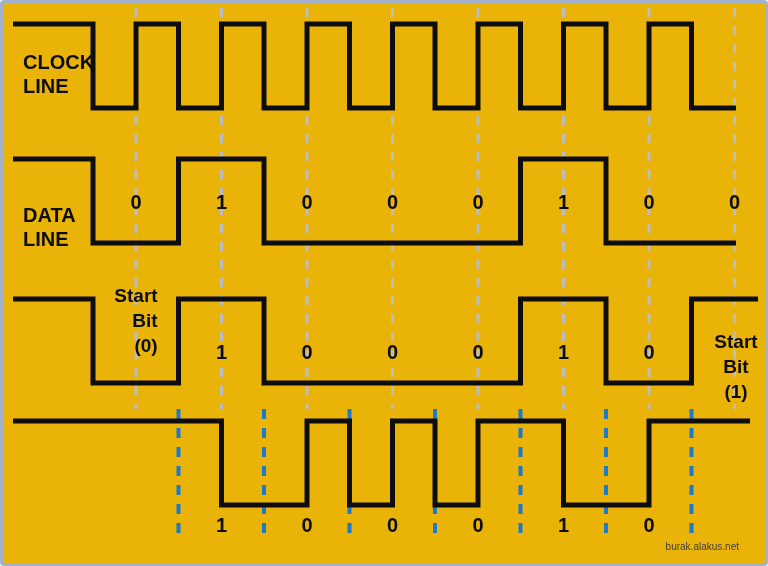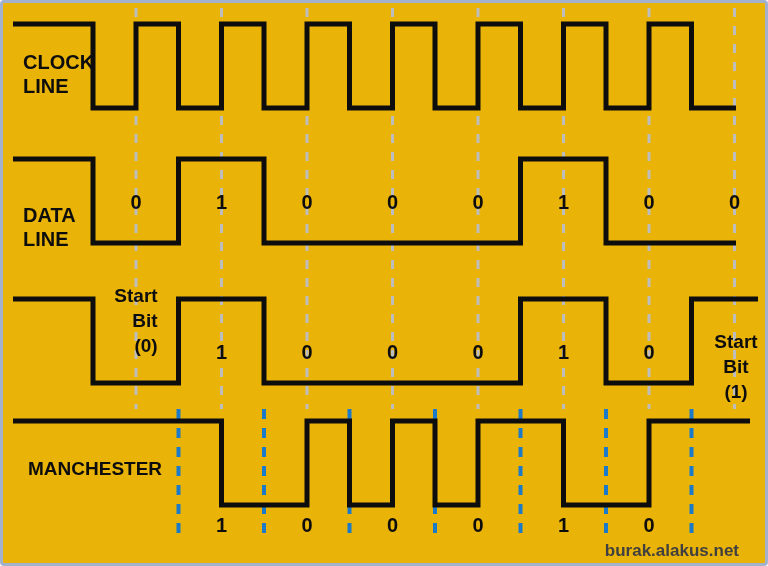--- a/index.html
+++ b/index.html
@@ -27,22 +27,22 @@
   .bit{
     position:absolute;
     transform:translateX(-50%);
     font-weight:bold;
     color:#0d0d0d;
     font-size:20px;
     line-height:22px;
   }
   .watermark{
     position:absolute;
-    font-weight:bold;
-    font-size:17px;
+    font-weight:normal;
+    font-size:10px;
     color:#404040;
     white-space:nowrap;
   }
 </style>
 </head>
 <body>
 
 <div class="stage" style="border-color: rgb(163, 178, 204); background: #eab308;">
 
   <svg class="canvas" id="wave-svg" width="768" height="566">
@@ -71,21 +71,20 @@
     <div>CLOCK</div>
     <div>LINE</div>
   </div>
 
   <div class="lbl" style="left:20px; top:200px;">
     <div>DATA</div>
     <div>LINE</div>
   </div>
 
   <div class="lbl small" style="left:25px; top:455px;">
-    <div>MANCHESTER</div>
   </div>
 
   <div class="lbl centered" style="left:133px; top:280px; font-size:19px;text-align:right;">
     <div>Start</div>
     <div>Bit</div>
     <div>(0)</div>
   </div>
 
   <div class="lbl centered" style="left:733px; top:326px; font-size:19px;">
     <div>Start</div>

